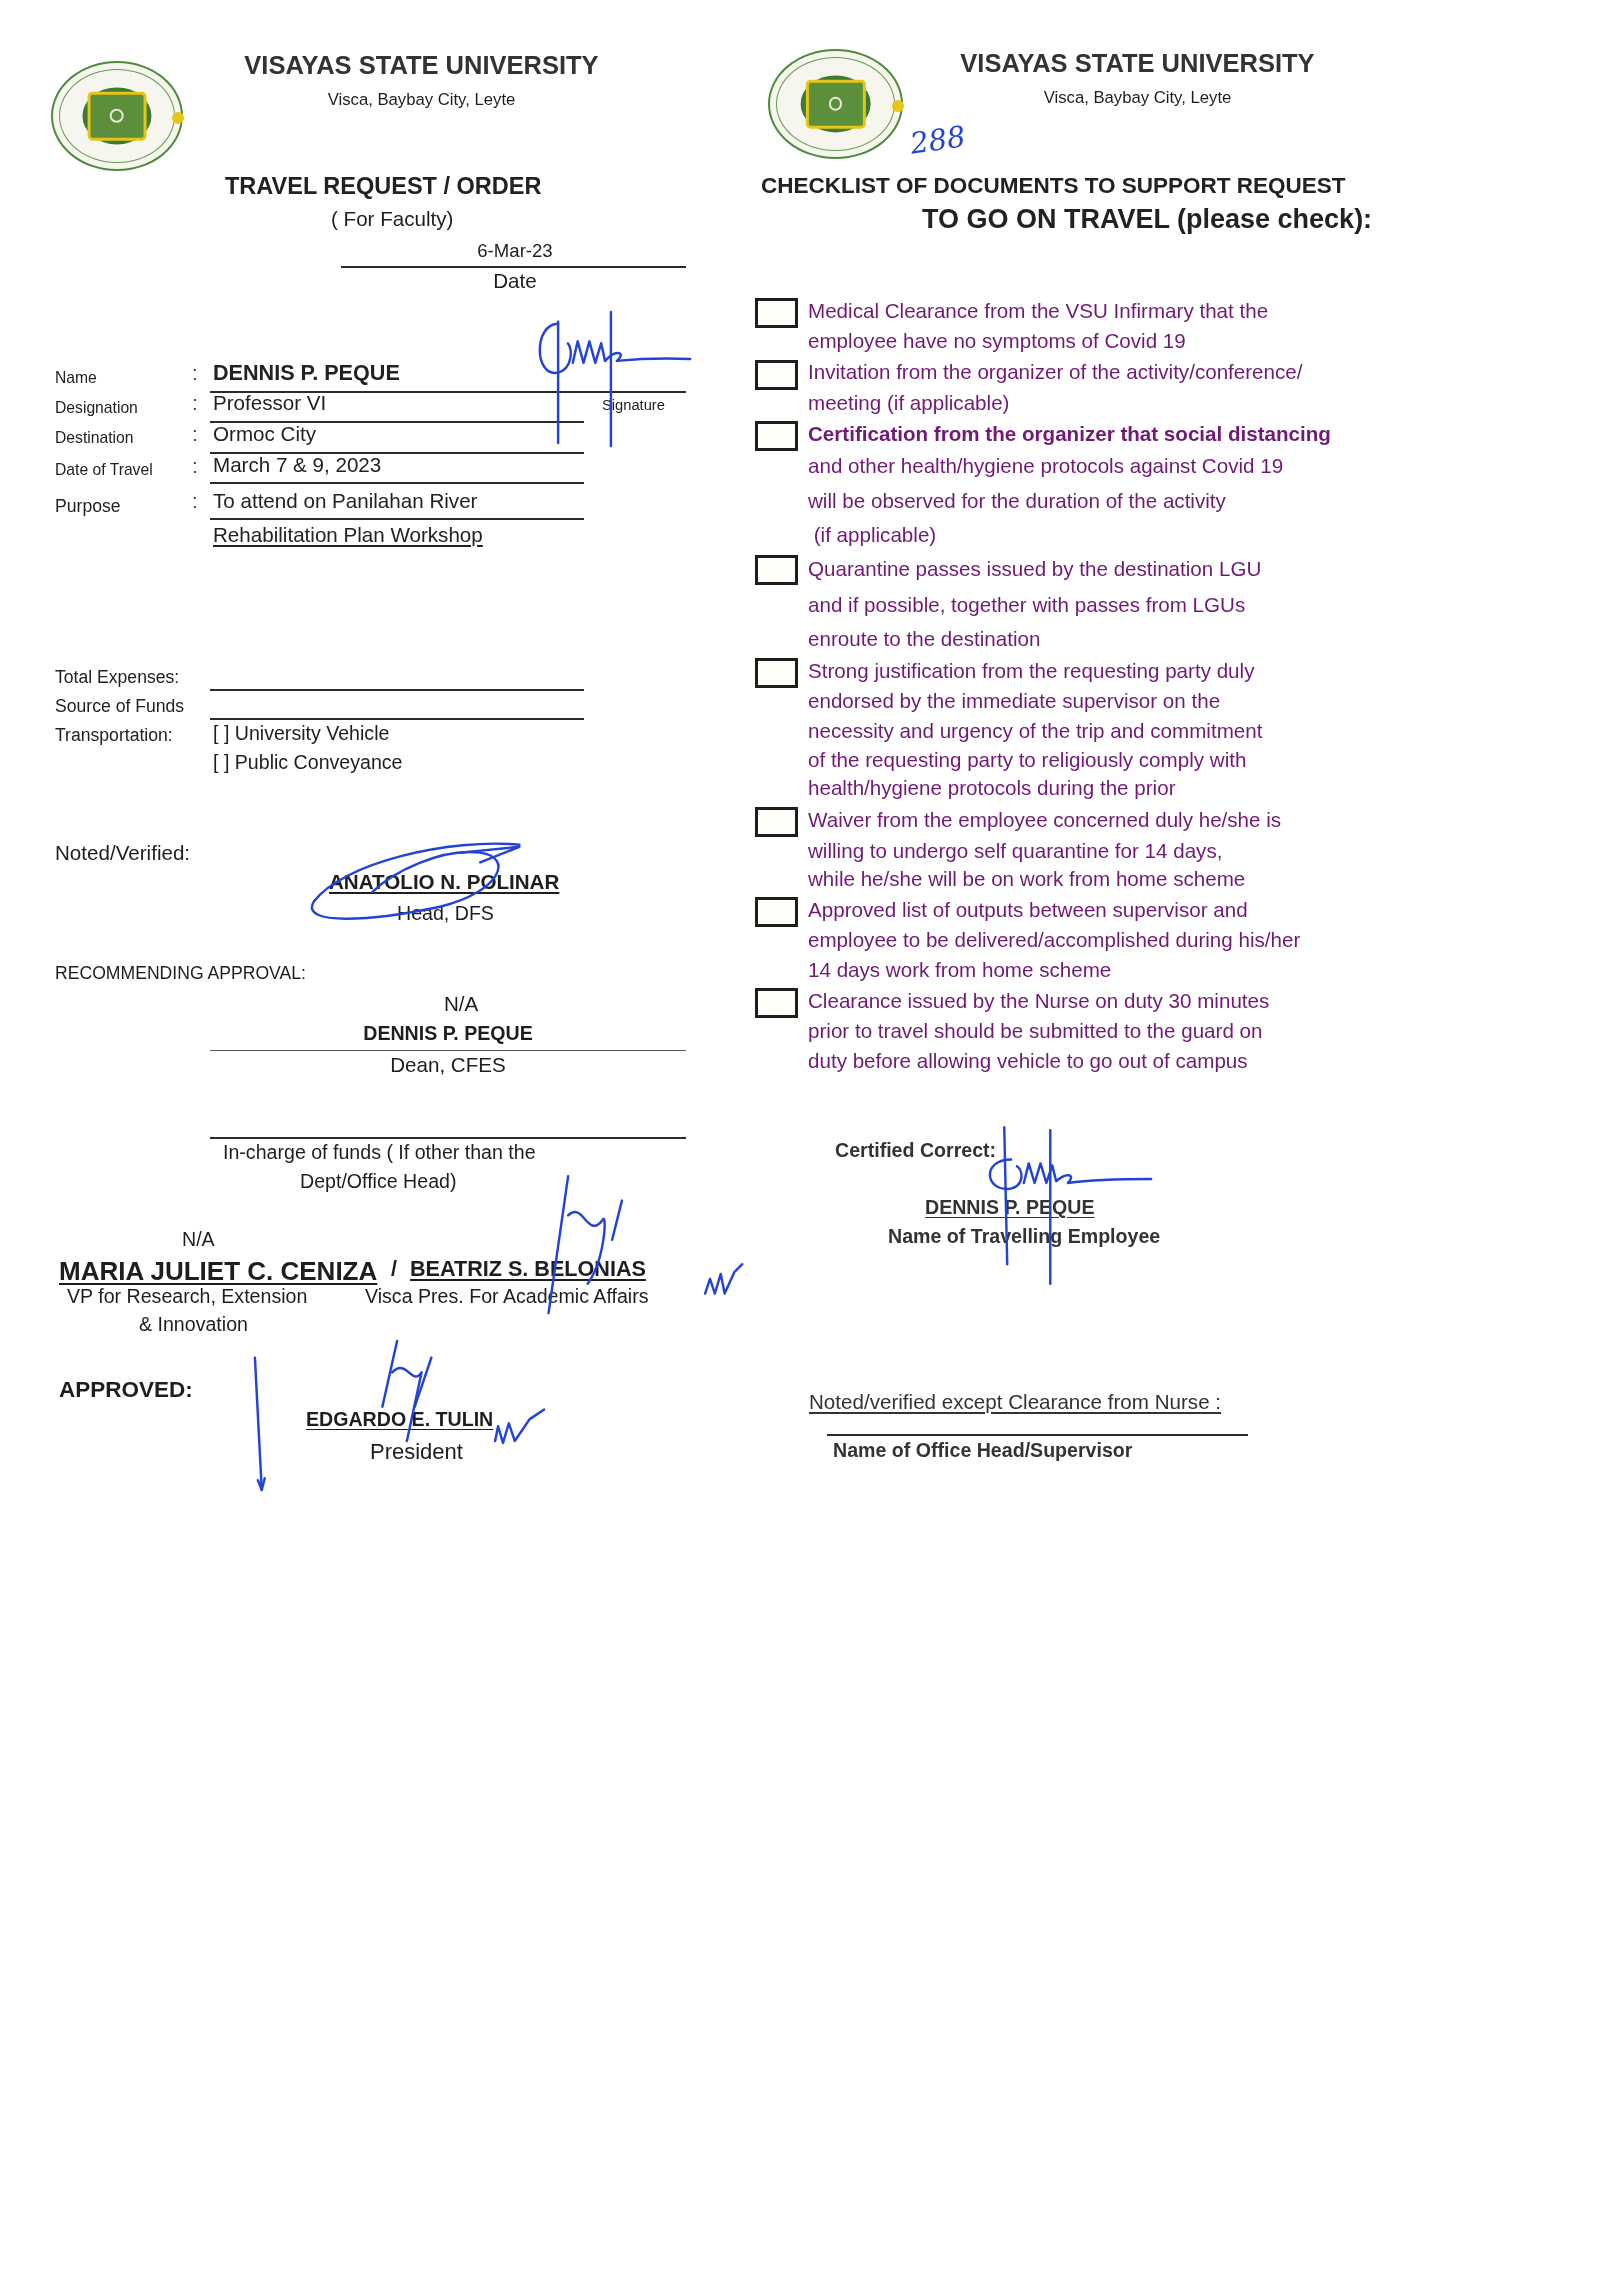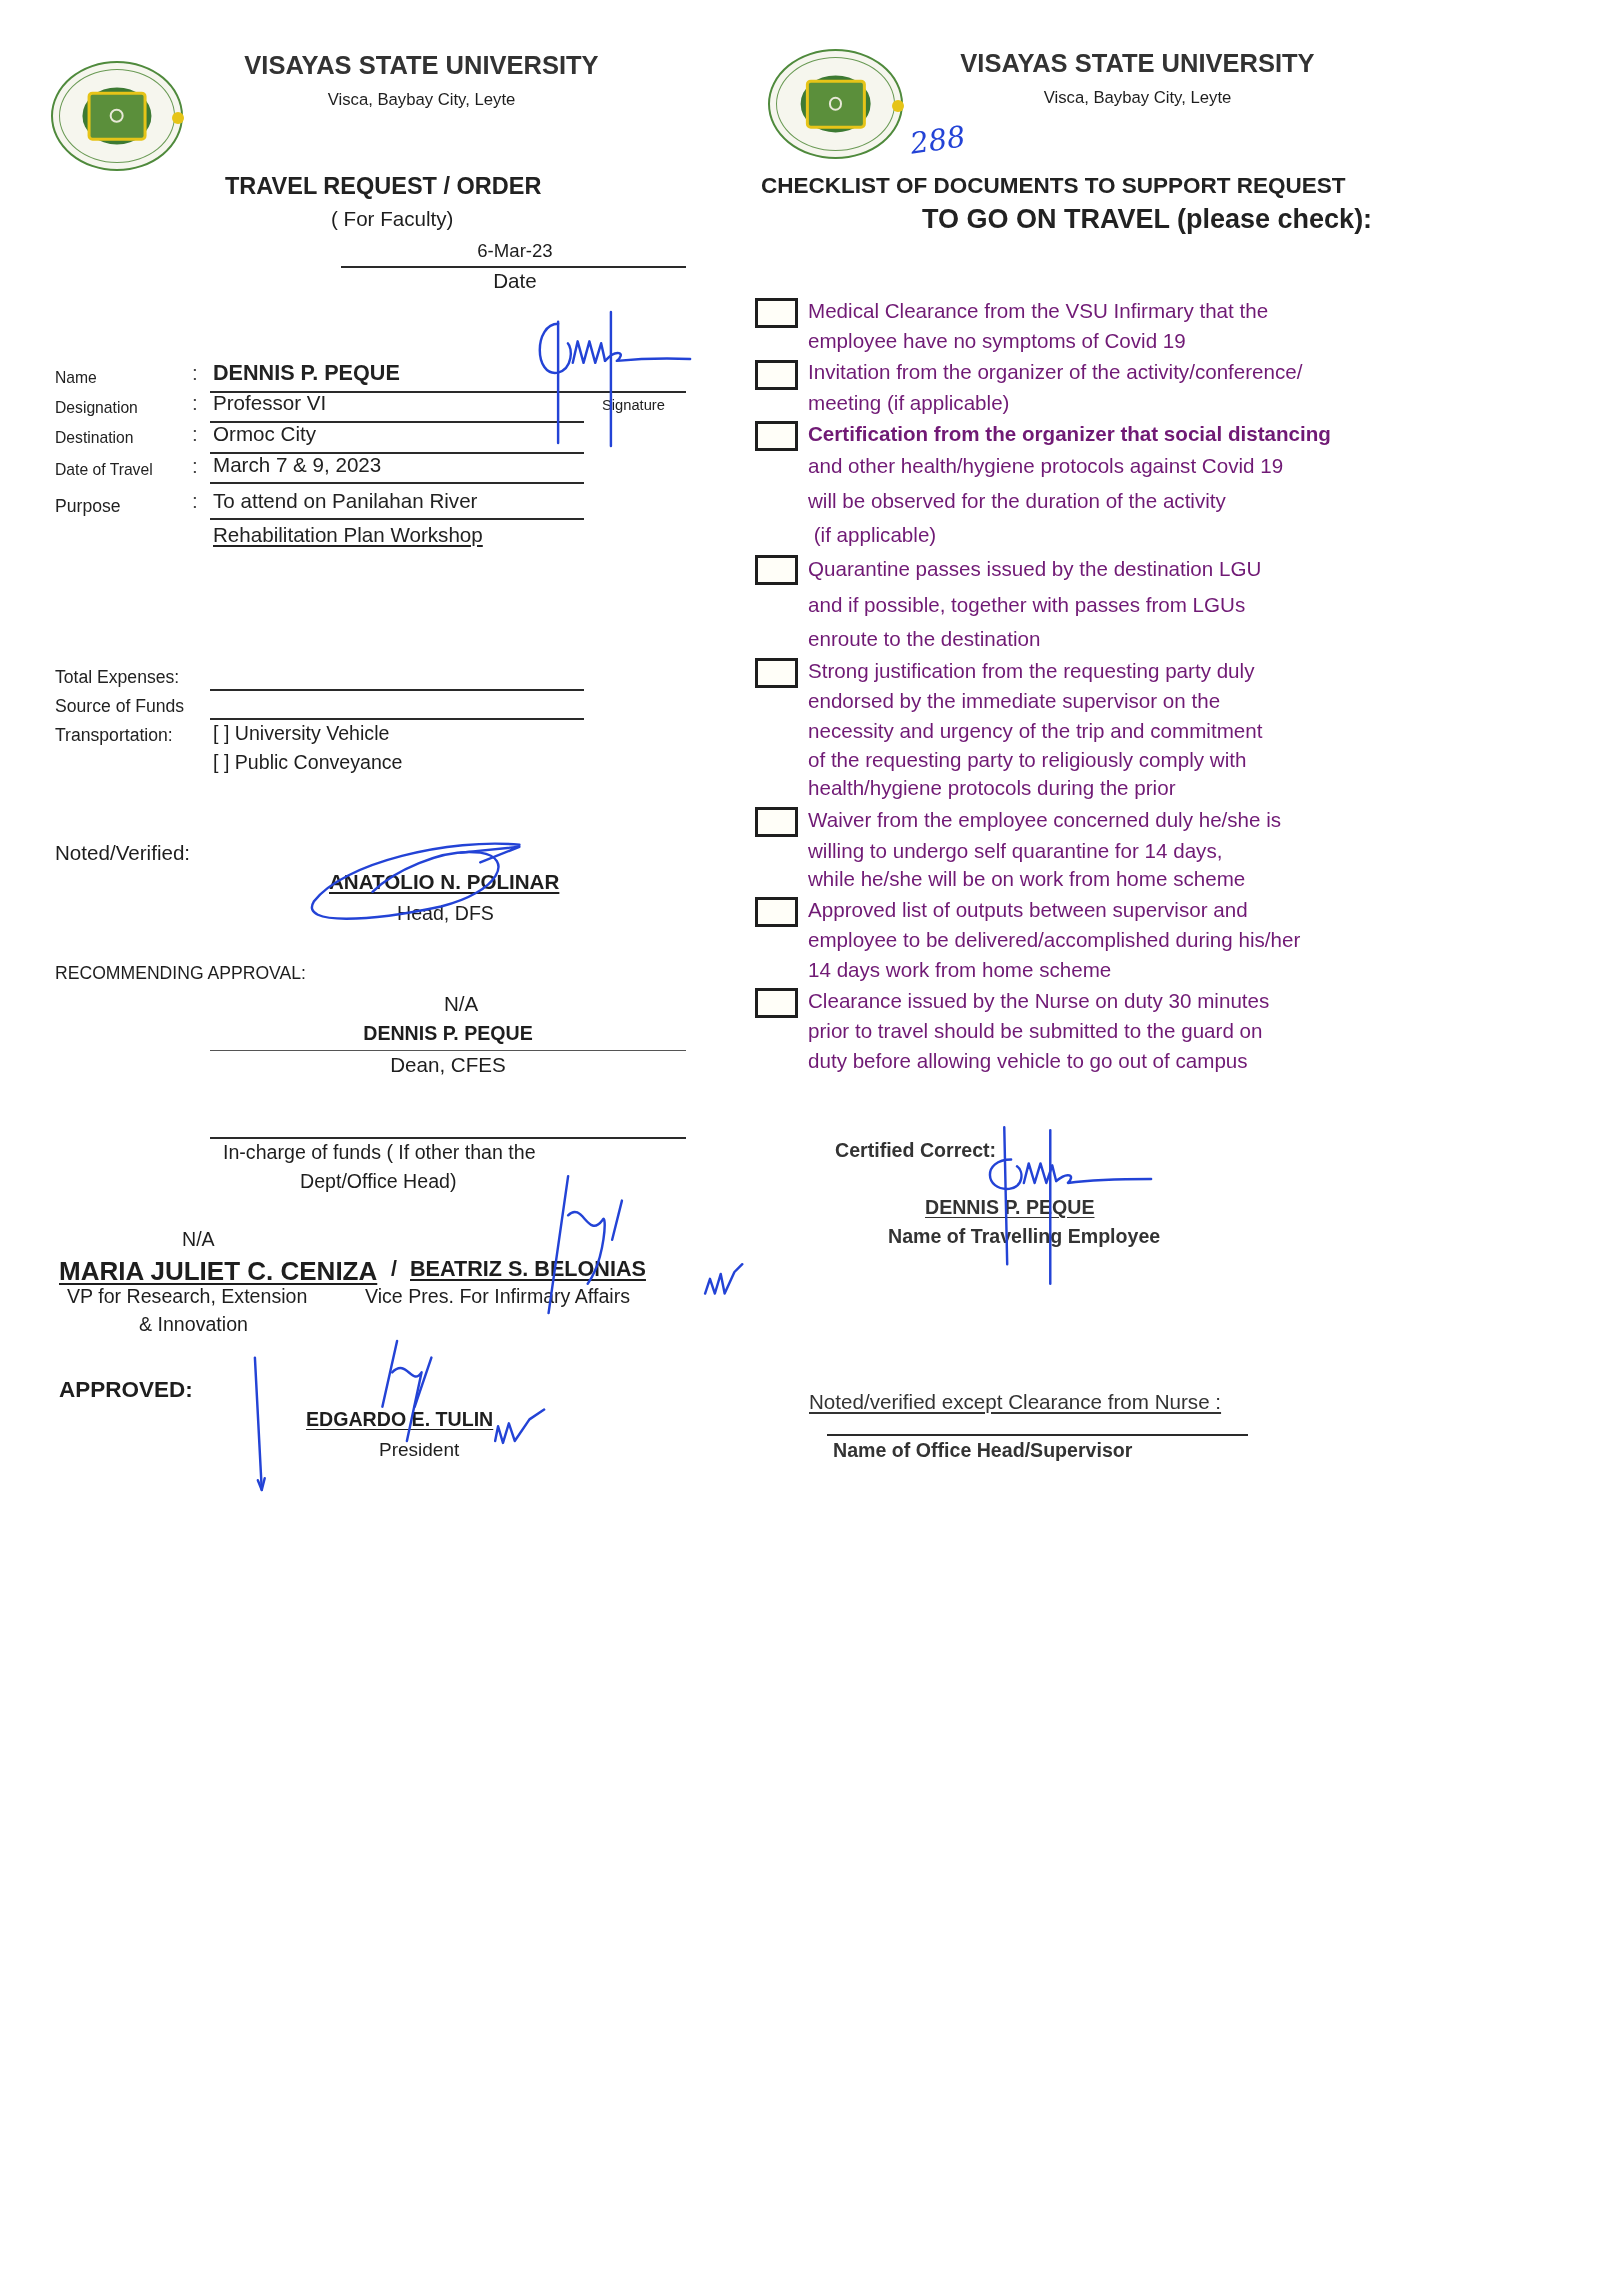--- a/index.html
+++ b/index.html
@@ -103,25 +103,25 @@
 <div class="rule" style="left:210px;top:1137px;width:476px;"></div>
 <div class="abs" style="left:223px;top:1141px;font-size:19.6px;">In-charge of  funds ( If other than the</div>
 <div class="abs" style="left:300px;top:1170px;font-size:19.6px;">Dept/Office Head)</div>
 
 <div class="abs" style="left:182px;top:1228px;font-size:19.6px;">N/A</div>
 <div class="abs b u" style="left:59px;top:1256px;font-size:26px;">MARIA JULIET C. CENIZA</div>
 <div class="abs b" style="left:391px;top:1256px;font-size:21.6px;">/</div>
 <div class="abs b u" style="left:410px;top:1256px;font-size:21.6px;">BEATRIZ S. BELONIAS</div>
 <div class="abs" style="left:67px;top:1285px;font-size:19.6px;">VP for Research, Extension</div>
 <div class="abs" style="left:139px;top:1313px;font-size:19.6px;">&amp; Innovation</div>
-<div class="abs" style="left:365px;top:1285px;font-size:19.6px;">Vice Pres. For Infirmary Affairs</div>
+<div class="abs" style="left:365px;top:1285px;font-size:19.6px;">Visca Pres. For Academic Affairs</div>
 
 <div class="abs b" style="left:59px;top:1377px;font-size:22.5px;">APPROVED:</div>
 <div class="abs b u" style="left:306px;top:1408px;font-size:19.6px;">EDGARDO E. TULIN</div>
-<div class="abs" style="left:370px;top:1439px;font-size:19px;margin-left:9px;">President</div>
+<div class="abs" style="left:370px;top:1439px;font-size:22px;">President</div>
 
 <div class="logo" style="left:768px;top:49px;width:135px;height:110px;">
   <div class="ring2"></div>
   <div class="core"></div>
   <div class="sq">
       <div class="dot"></div>
     </div>
   <div class="sun"></div>
 </div>
 <div class="abs b c" style="left:912px;top:49px;width:451px;font-size:25.5px;color:#333;">VISAYAS STATE UNIVERSITY</div>

